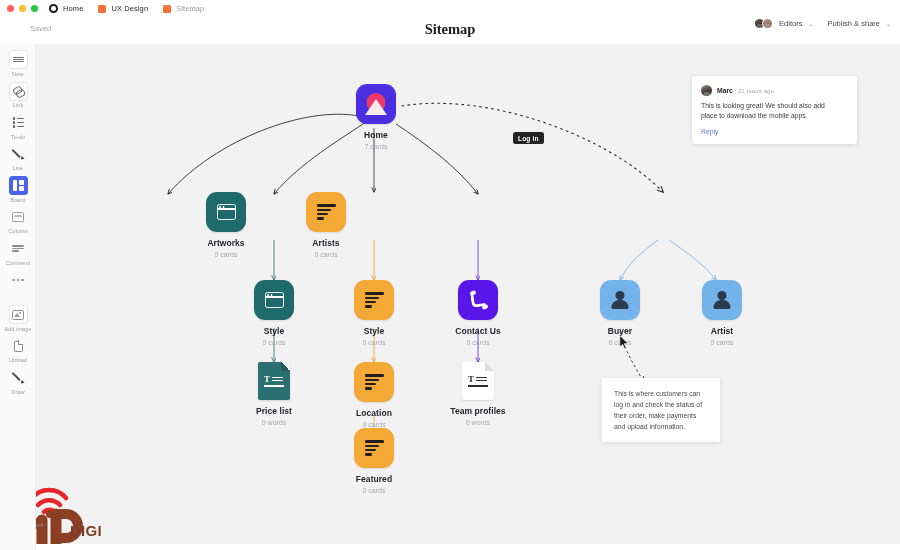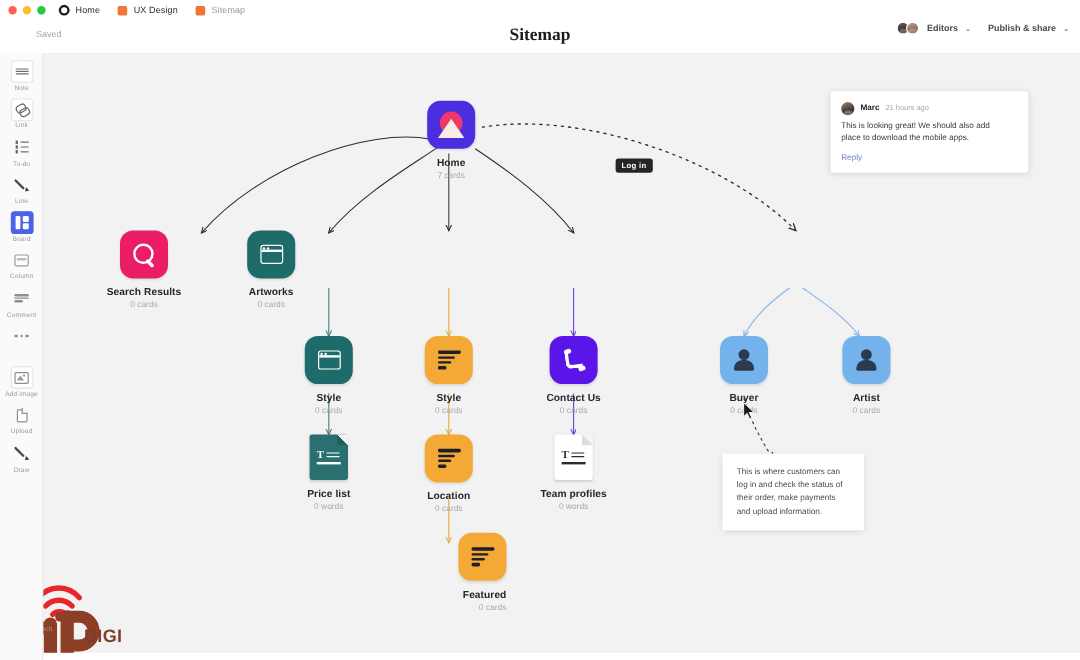--- a/index.html
+++ b/index.html
@@ -58,21 +58,21 @@
     font-size: 7.5px; color: #a5a5a5;
   }
   .doc-title {
     position: absolute; left: 0; top: 4px; width: 900px;
     text-align: center;
     font-family: "Liberation Serif", serif;
     font-size: 14.5px; font-weight: 700; color: #1c1c1c;
   }
   .hdr-right {
     position: absolute; right: 9px; top: 0px;
-    display: flex; flex-direction: column; align-items: center; font-weight: bold;
+    display: flex; flex-direction: column; align-items: center;
   }
   .page-count { display: flex; align-items: center; gap: 3px; margin-top: -13px; }
   .page-glyph {
     width: 7px; height: 10px; border: 1px solid #b9b9b9; border-radius: 1.5px;
   }
   .page-num { font-size: 7px; color: #9b9b9b; }
   .hdr-actions { display: flex; align-items: center; gap: 14px; margin-top: 4px; }
   .editors { display: flex; align-items: center; gap: 4px; }
   .avatars { position: relative; width: 21px; height: 11px; }
   .av {
@@ -534,36 +534,41 @@
       <div class="nicon" style="background:#4b2ee0">
         <span class="g-home">
             <span class="circ"></span>
             <span class="tri"></span>
           </span>
       </div>
       <div class="ntitle">Home</div>
       <div class="nsub">7 cards</div>
     </div>
 
-    <div class="node" style="left:36px; top:148px;">
-      <div class="nicon" style="background:#ec1d67">
-        <span class="g-search"></span>
-      </div>
-      <div class="ntitle">Search Results</div>
-      <div class="nsub">0 cards</div>
-    </div>
 
     <div class="node" style="left:142px; top:148px;">
       <div class="nicon" style="background:#1f6b6b">
         <span class="g-window"></span>
       </div>
       <div class="ntitle">Artworks</div>
       <div class="nsub">0 cards</div>
     </div>
 
+    <div class="node" style="left:242px; top:148px;">
+      <div class="nicon" style="background:#f4a937">
+        <span class="g-align">
+            <i></i>
+            <i></i>
+            <i></i>
+            <i></i>
+          </span>
+      </div>
+      <div class="ntitle">Artists</div>
+      <div class="nsub">0 cards</div>
+    </div>
 
 
 
     <div class="node" style="left:190px; top:236px;">
       <div class="nicon" style="background:#1f6b6b">
         <span class="g-window"></span>
       </div>
       <div class="ntitle">Style</div>
       <div class="nsub">0 cards</div>
     </div>
@@ -653,21 +658,21 @@
               <i style="background:#2c2c2c;width:100%"></i>
               <i style="background:#2c2c2c;width:100%"></i>
             </span>
           <span class="ul" style="background:#2c2c2c"></span>
         </span>
       </div>
       <div class="ntitle">Team profiles</div>
       <div class="nsub">0 words</div>
     </div>
 
-    <div class="node" style="left:290px; top:400px;align-items:flex-end;">
+    <div class="node" style="left:290px; top:384px;">
       <div class="nicon" style="background:#f4a937">
         <span class="g-align">
             <i></i>
             <i></i>
             <i></i>
             <i></i>
           </span>
       </div>
       <div class="ntitle">Featured</div>
       <div class="nsub">0 cards</div>

